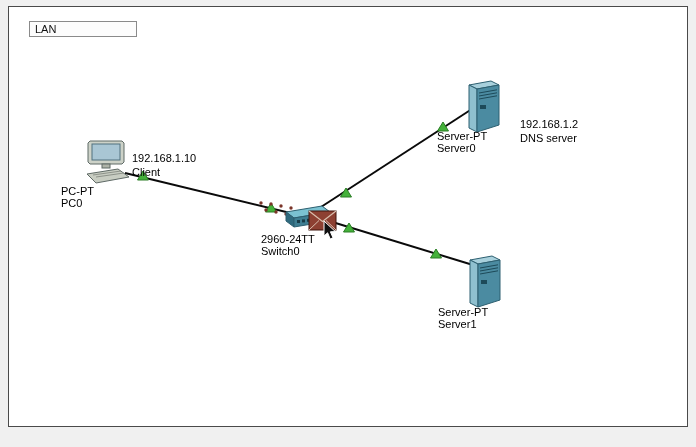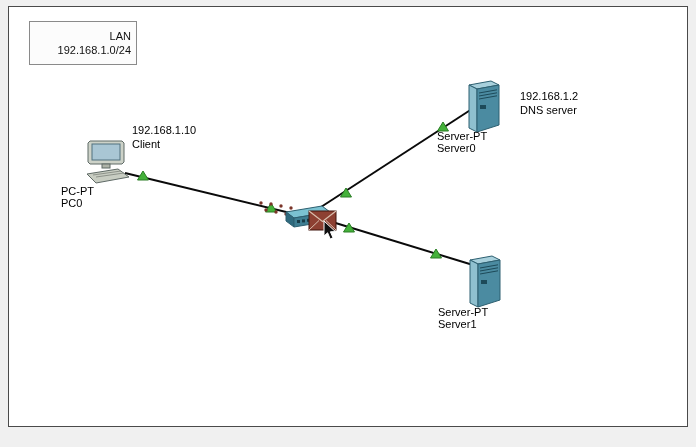--- a/index.html
+++ b/index.html
@@ -11,31 +11,32 @@
     overflow:hidden;
   }
   .canvas{
     position:absolute;left:8px;top:6px;width:678px;height:419px;
     background:#ffffff;border:1px solid #4a4a4a;
   }
   .wire-layer{position:absolute;left:0;top:0;width:678px;height:419px;z-index:1;}
   .lan-note{
     position:absolute;left:20px;top:14px;width:96px;
     border:1px solid #8a8a8a;background:#fcfcfc;
-    padding:7px 5px;font-size:11px;line-height:14px;color:#111;z-index:2;text-align:right;
+    padding:0 5px;font-size:11px;line-height:14px;color:#111;z-index:2;
   }
   .device{position:absolute;z-index:2;}
   .device svg{display:block;}
   .device-label{
     position:absolute;text-align:left;font-size:11px;line-height:12px;
     color:#000;z-index:2;white-space:nowrap;
   }
   .annotation{
     position:absolute;font-size:11px;line-height:14px;color:#000;z-index:2;
     white-space:nowrap;
+    margin-top:28px;
   }
   .packet{position:absolute;left:299px;top:201px;width:30px;height:24px;z-index:4;}
   .cursor{position:absolute;left:314px;top:213px;width:15px;height:21px;z-index:5;}
 </style>
 </head>
 <body>
 
 <div class="canvas">
 
   <svg class="wire-layer" viewBox="0 0 678 419">
@@ -58,21 +59,20 @@
       <circle cx="267" cy="205" r="1.7"></circle>
       <circle cx="272" cy="199" r="1.7"></circle>
       <circle cx="277" cy="207" r="1.7"></circle>
       <circle cx="282" cy="201" r="1.7"></circle>
       <circle cx="287" cy="209" r="1.7"></circle>
     </g>
   </svg>
 
   <div class="lan-note">
     <div>LAN</div>
-    <div>192.168.1.0/24</div>
   </div>
 
   <div class="device" style="left:76px;top:132px;width:46px;height:46px">
     <svg viewBox="0 0 46 46" width="46" height="46">
       <polygon points="5,2 37,2 39,4 39,23 37,25 5,25 3,23 3,4" fill="#cdd2c8" stroke="#5f6a66"></polygon>
       <rect x="7" y="5" width="28" height="16" fill="#a9c6d4" stroke="#51707e"></rect>
       <rect x="17" y="25" width="8" height="4" fill="#aeb3a8" stroke="#5f6a66"></rect>
       <polygon points="2,35 33,30 44,38 11,44" fill="#c8cdc2" stroke="#5f6a66"></polygon>
       <line x1="8" y1="36" x2="36" y2="32" stroke="#8d928a"></line>
       <line x1="11" y1="38" x2="39" y2="34" stroke="#8d928a"></line>
@@ -94,20 +94,24 @@
       <polygon points="11,15 47,9 47,18 11,24" fill="#3e7e92" stroke="#2d5f70"></polygon>
       <g fill="#173a46">
         <rect x="14" y="17" width="3" height="3"></rect>
         <rect x="19" y="16.4" width="3" height="3"></rect>
         <rect x="24" y="15.8" width="3" height="3"></rect>
         <rect x="29" y="15.2" width="3" height="3"></rect>
         <rect x="34" y="14.6" width="3" height="3"></rect>
         <rect x="39" y="14" width="3" height="3"></rect>
       </g>
     </svg>
+  </div>
+  <div class="device-label" style="left:252px;top:226px;width:94px">
+    <div>2960-24TT</div>
+    <div>Switch0</div>
   </div>
 
   <div class="packet">
     <svg viewBox="0 0 30 24" width="30" height="24">
       <rect x="1" y="3" width="27" height="19" fill="#8d4032" stroke="#40140d"></rect>
       <path d="M1,3 L14.5,13.5 L28,3" stroke="#d9bfae" fill="none" stroke-width="1.2"></path>
       <path d="M1,22 L11,12.5" stroke="#d9bfae" fill="none"></path>
       <path d="M28,22 L18,12.5" stroke="#d9bfae" fill="none"></path>
     </svg>
   </div>

